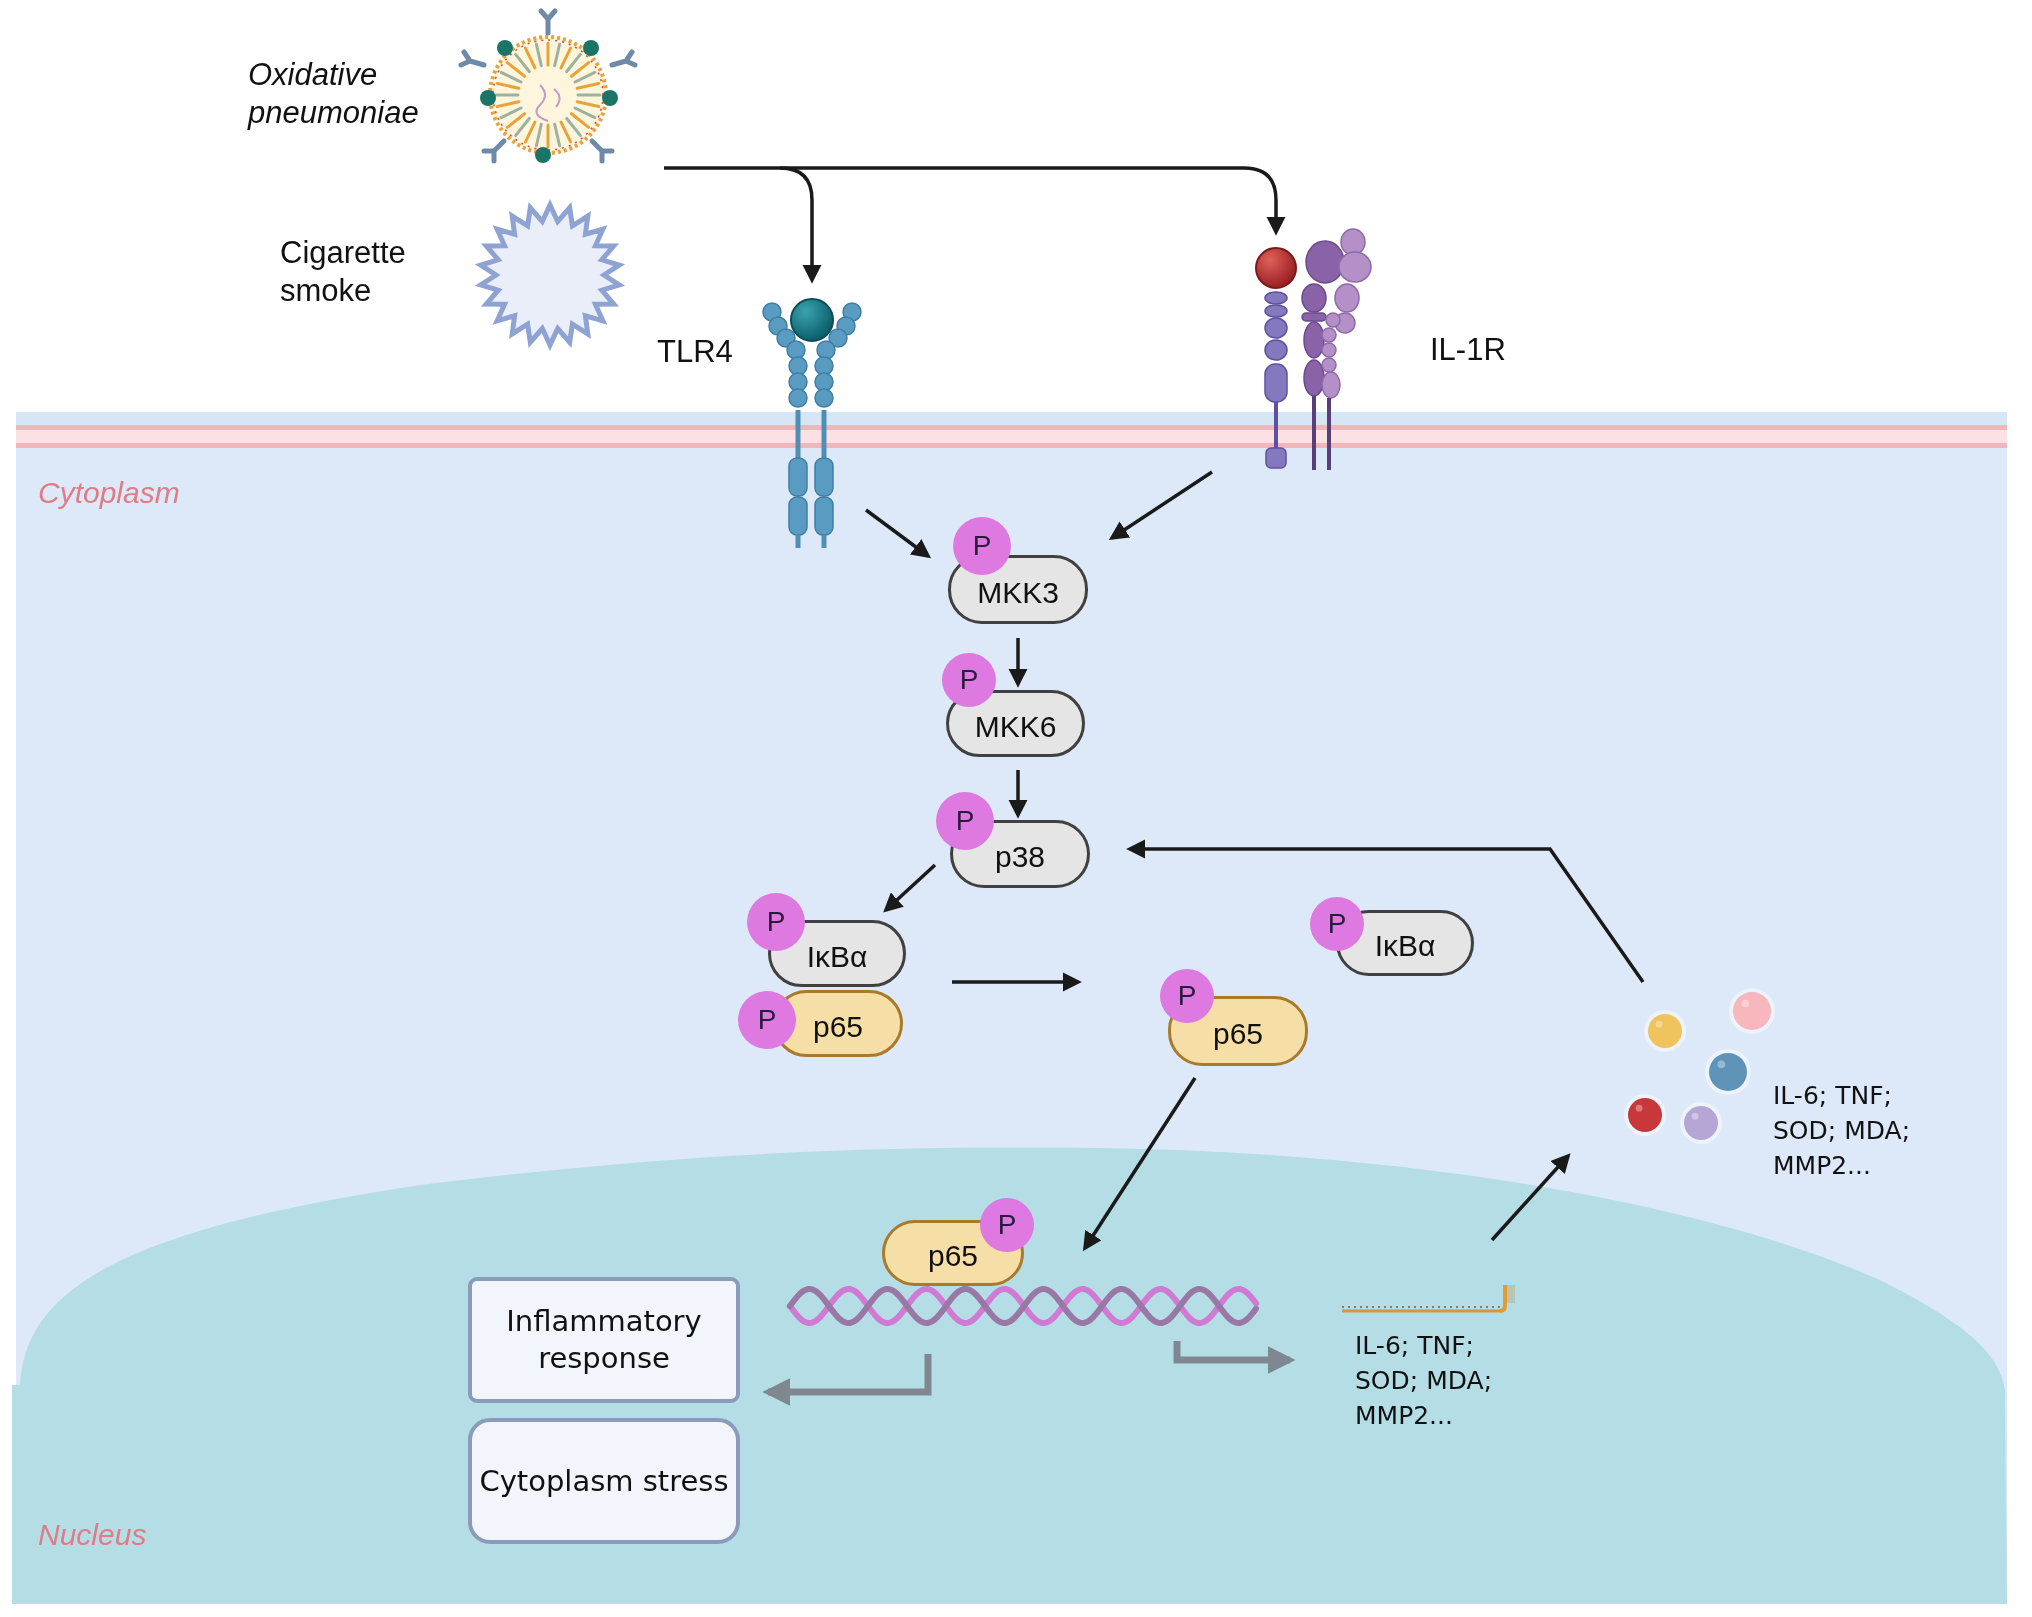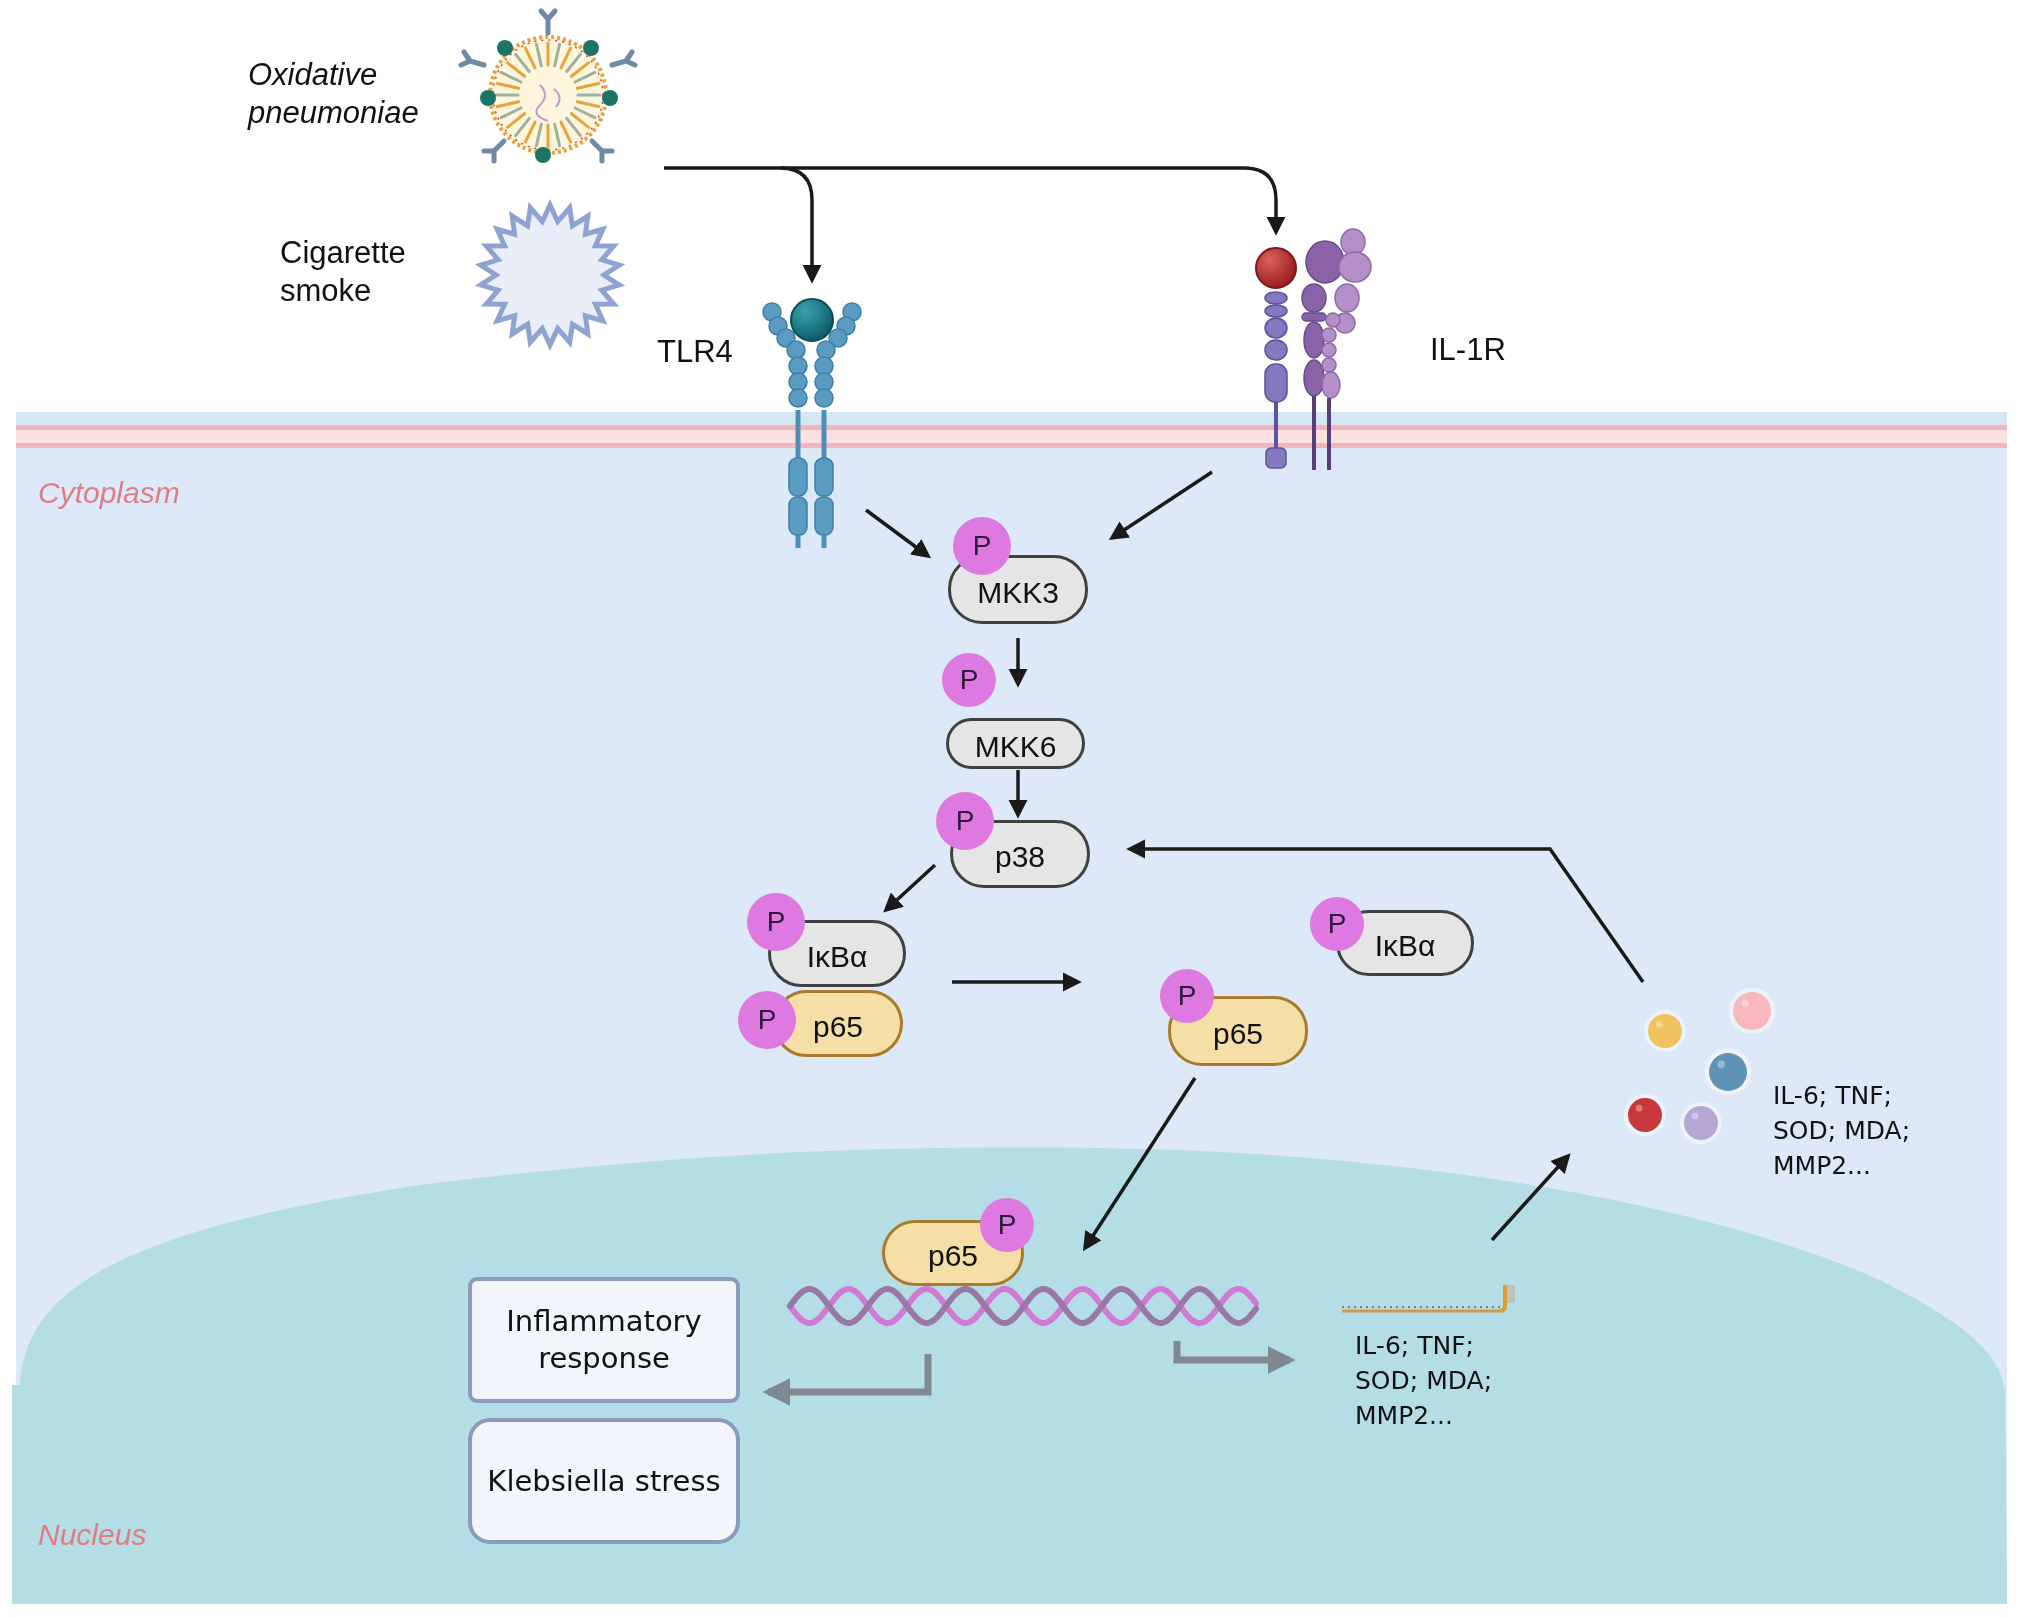--- a/index.html
+++ b/index.html
@@ -226,21 +226,21 @@
   <div class="lbl region-label" style="left:38px; top:476px;">Cytoplasm</div>
   <div class="lbl region-label" style="left:38px; top:1518px;">Nucleus</div>
 
   <div class="pill kinase" style="left:948px; top:555px; width:140px; height:69px;">
       <span>MKK3</span>
     </div>
   <div class="phos" style="left:953px; top:517px; width:58px; height:58px;">
       <span>P</span>
     </div>
 
-  <div class="pill kinase" style="left:946px; top:690px; width:139px; height:51px;margin-top:28px;">
+  <div class="pill kinase" style="left:946px; top:690px; width:139px; height:67px;">
       <span>MKK6</span>
     </div>
   <div class="phos" style="left:942px; top:653px; width:54px; height:54px;">
       <span>P</span>
     </div>
 
   <div class="pill kinase" style="left:950px; top:820px; width:140px; height:68px;">
       <span>p38</span>
     </div>
   <div class="phos" style="left:936px; top:792px; width:58px; height:58px;">
@@ -284,14 +284,14 @@
   <div class="gene-list" style="left:1773px; top:1078px;">IL-6; TNF;
 SOD; MDA;
 MMP2...</div>
 
   <div class="gene-list" style="left:1355px; top:1328px;">IL-6; TNF;
 SOD; MDA;
 MMP2...</div>
 
   <div class="outbox" style="left:468px; top:1277px; width:272px; height:126px;border-radius:9px;">Inflammatory
 response</div>
-  <div class="outbox" style="left:468px; top:1418px; width:272px; height:126px;">Klebsiella stress</div>
+  <div class="outbox" style="left:468px; top:1418px; width:272px; height:126px;">Cytoplasm stress</div>
 </div>
 
 </body></html>

